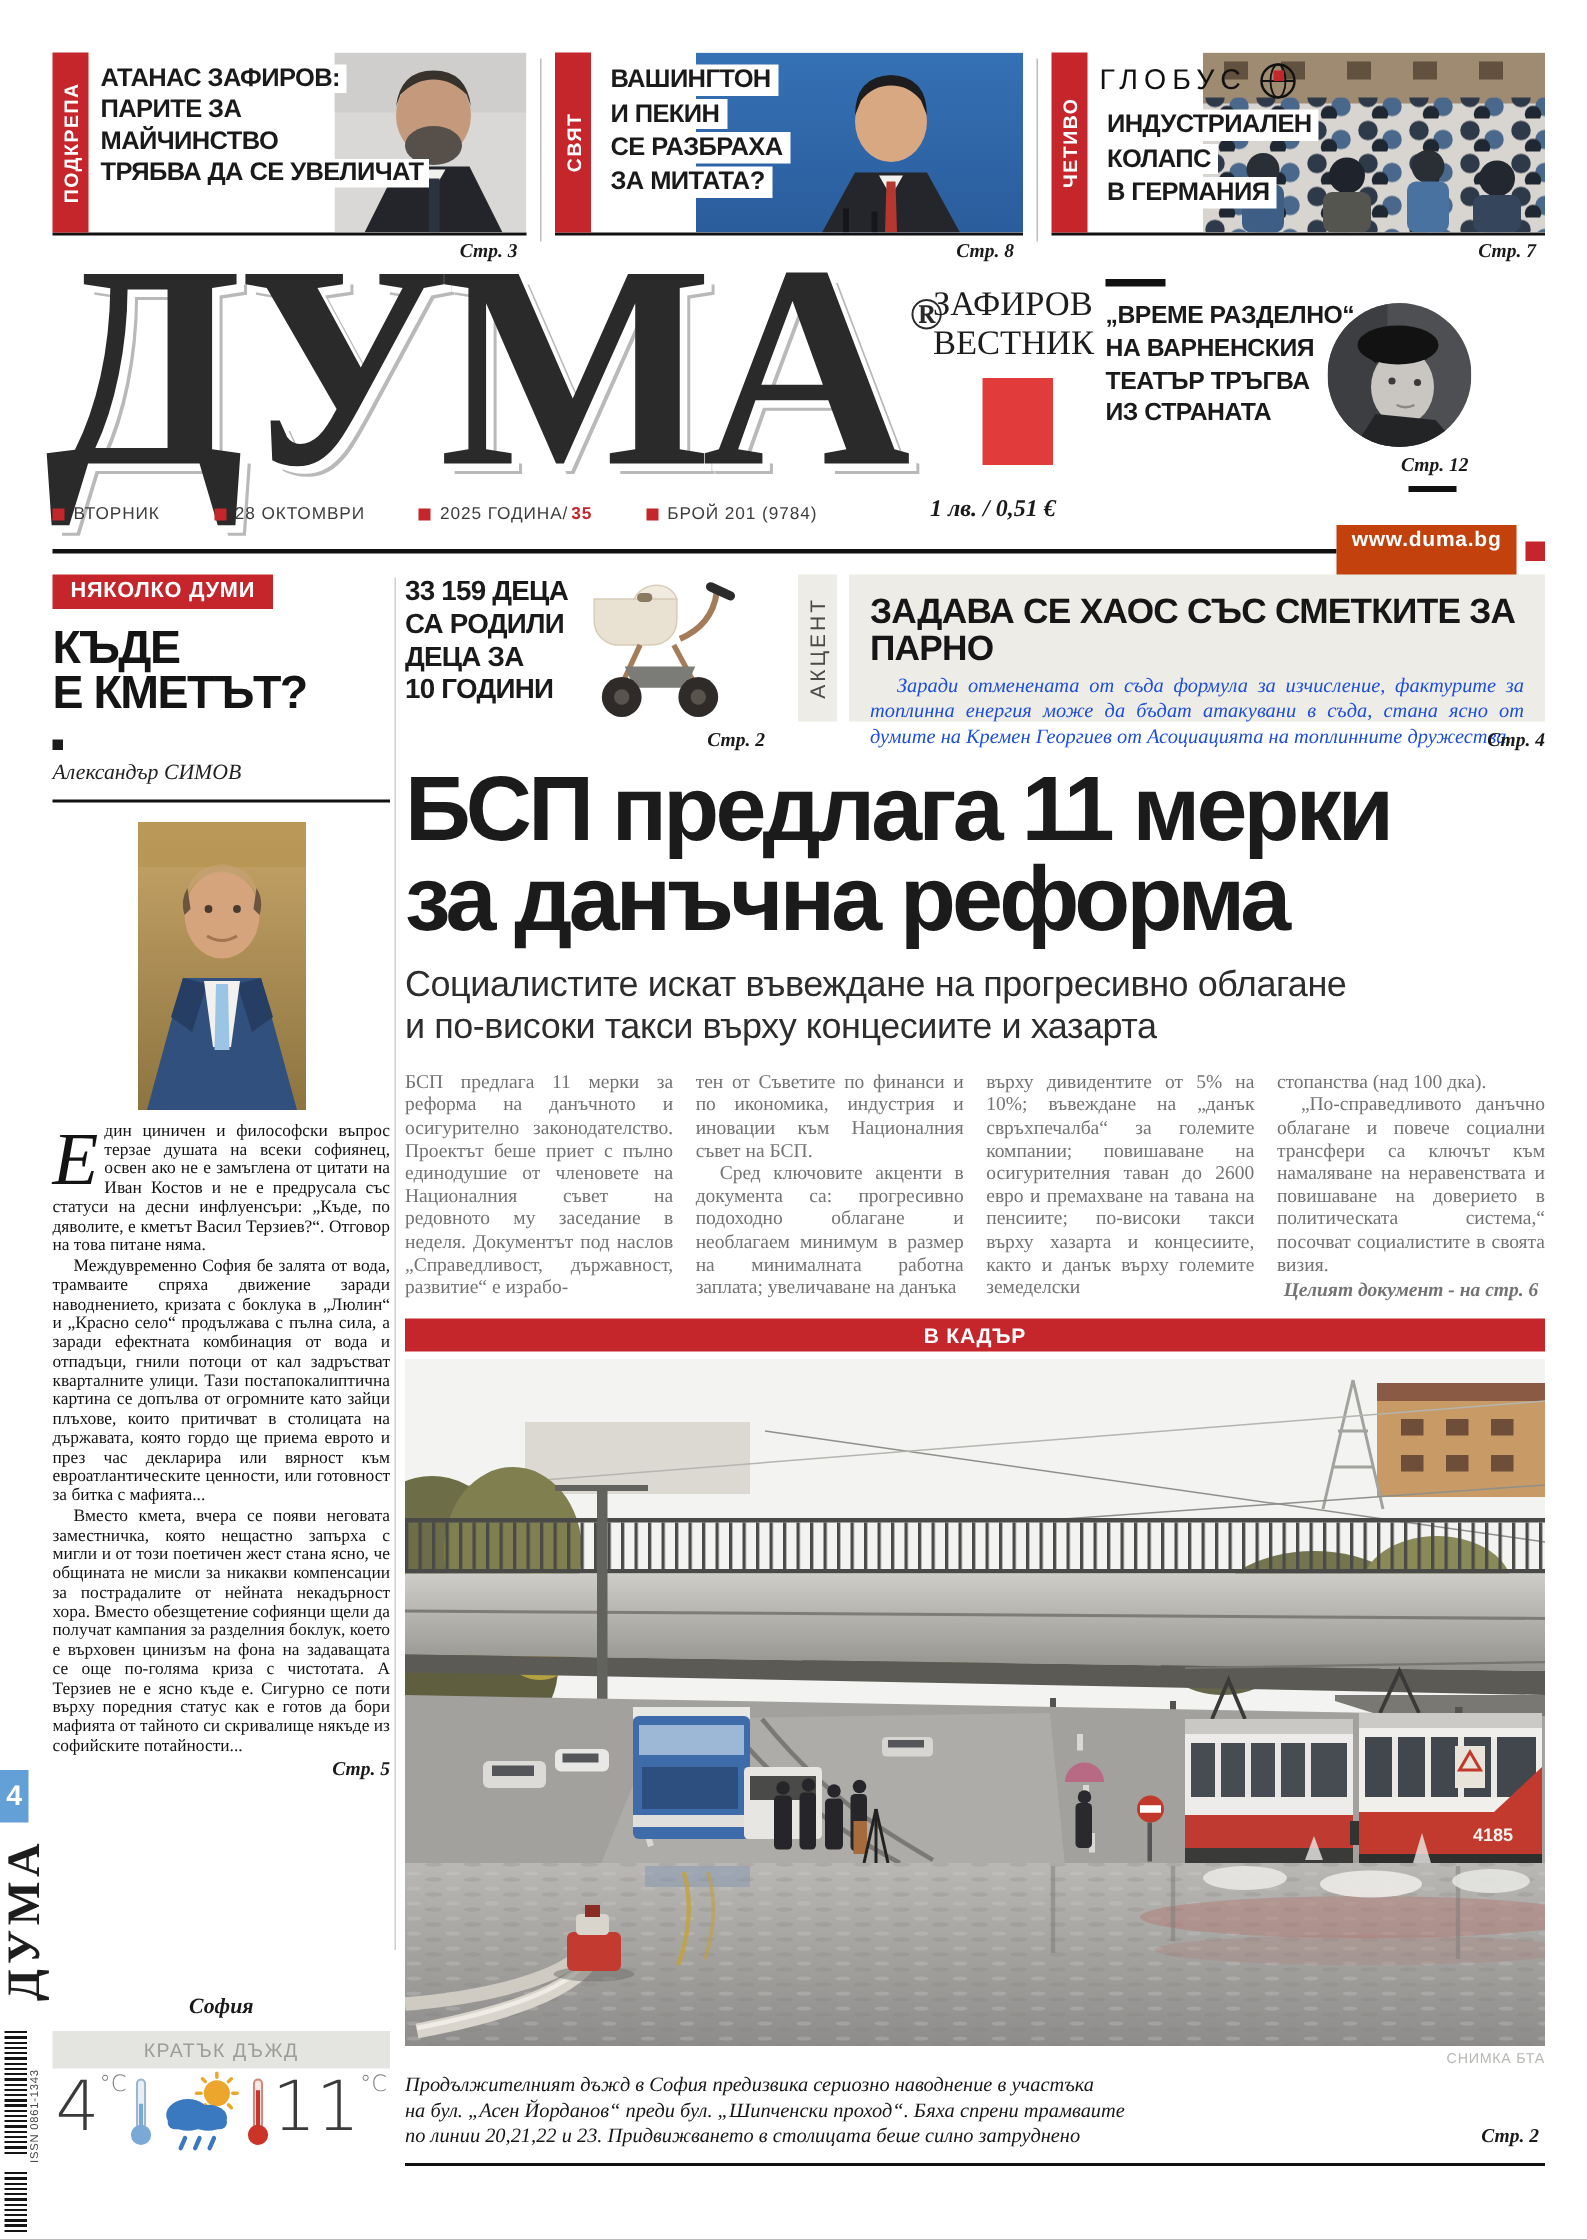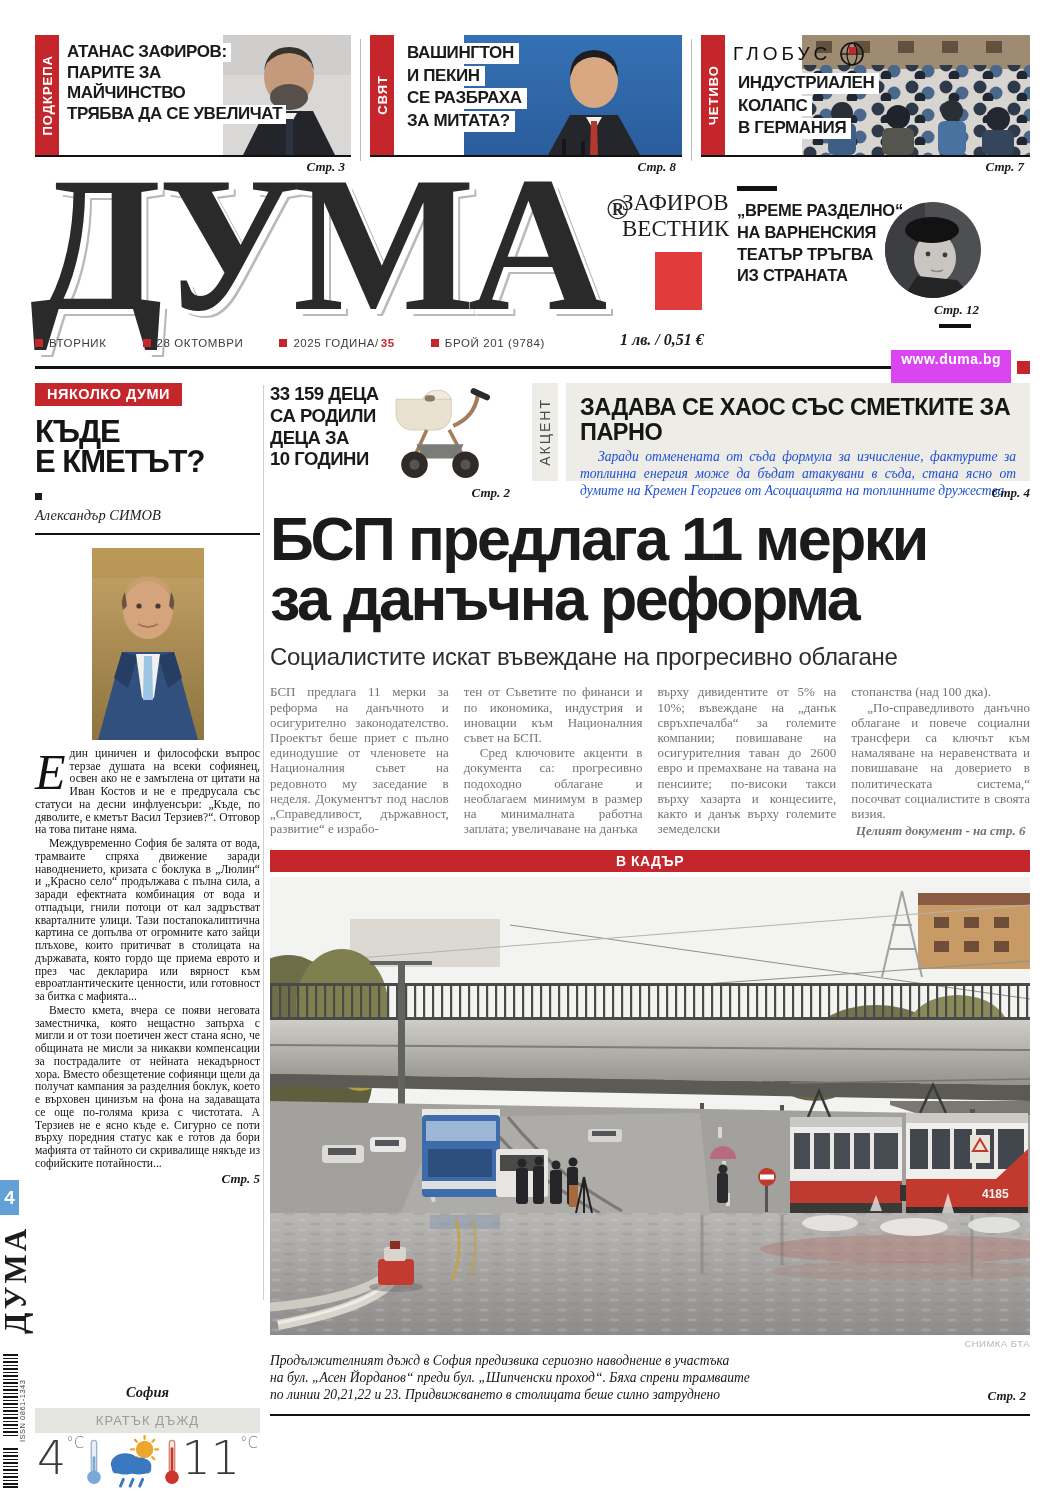--- a/index.html
+++ b/index.html
@@ -43,38 +43,38 @@
   .theater .tt div{font-weight:bold;font-size:16.5px;line-height:1.32;letter-spacing:-0.3px;white-space:nowrap;}
   .theater .circ{position:absolute;right:12px;top:16px;width:96px;height:96px;border-radius:50%;overflow:hidden;}
   .theater .tpage{position:absolute;right:14px;top:116px;font:bold italic 13px "Liberation Serif",serif;}
   .theater .dash2{position:absolute;right:22px;top:138px;width:32px;height:4px;background:#111;}
   .dateline{position:absolute;left:35px;top:337px;display:flex;gap:36px;align-items:center;}
   .dateline .d-item{display:flex;align-items:center;gap:6px;font-size:11.5px;letter-spacing:0.6px;color:#3d3d3d;}
   .dateline .sq{width:8px;height:8px;background:var(--red);flex:none;}
   .dateline .hl{color:var(--red);font-weight:bold;}
   .ruleRow{position:absolute;left:35px;right:28px;top:350px;display:flex;align-items:center;}
   .ruleRow .line{flex:1;height:3px;background:#111;}
-  .siteBadge{background:#d946ef;color:#fff;font-weight:bold;font-size:14px;letter-spacing:0.5px;padding:1px 10px 18px;}
+  .siteBadge{background:#c2410c;color:#fff;font-weight:bold;font-size:14px;letter-spacing:0.5px;padding:1px 10px 18px;}
   .siteSq{width:13px;height:13px;background:var(--red);margin-left:6px;flex:none;}
 
   
   .leftcol{position:absolute;left:35px;top:383px;width:225px;height:1095px;}
   .divider{position:absolute;left:263px;top:385px;width:1px;height:915px;background:#cfcfcf;}
   .oplabel{display:inline-block;background:var(--red);color:#fff;font-weight:bold;font-size:14.5px;letter-spacing:0.5px;padding:3px 12px 4px;}
   .optitle{margin-top:11px;font-weight:bold;font-size:31px;line-height:0.98;letter-spacing:-1px;color:#151515;}
   .opbullet{width:7px;height:7px;background:#1c1c1c;margin-top:15px;}
   .opauthor{margin-top:7px;font:italic 14.5px "Liberation Serif",serif;color:#222;}
   .ophr{border-top:2px solid #111;margin-top:9px;}
   .opphoto{width:112px;height:192px;margin:13px auto 8px;}
   .optext{font-family:"Liberation Serif",serif;font-size:11.6px;line-height:1.1;text-align:justify;color:#131313;}
   .optext p{margin:0;}
   .optext p + p{text-indent:14px;margin-top:1px;}
   .dropcap{float:left;font:italic 50px/0.78 "Liberation Serif",serif;padding:5px 4px 0 0;}
   .oppage{text-align:right;font:bold italic 13px "Liberation Serif",serif;}
-  .weather{position:absolute;left:0;right:0;top:1001px;}
+  .weather{position:absolute;left:0;right:0;top:947px;}
   .wcity{text-align:center;font:bold italic 14.5px "Liberation Serif",serif;}
   .wcond{margin-top:7px;background:#e4e4e0;color:#9c9c98;font-size:13px;letter-spacing:1px;text-align:center;padding:5px 0;}
   .wrow{display:flex;align-items:flex-start;justify-content:space-between;margin-top:2px;padding:0 2px;}
   .wtemp{font-family:"DejaVu Sans",sans-serif;font-size:46px;font-weight:200;color:#3a3a3a;line-height:1;}
   .wtemp sup{font-size:15px;vertical-align:26px;color:#7a7a7a;}
 
   
   .rightarea{position:absolute;left:270px;top:383px;width:760px;}
   .featureRow{display:flex;height:98px;}
   .births{width:252px;display:flex;flex:none;}
@@ -424,20 +424,21 @@
       <span class="p2">Стр. 2</span>
       <span class="p4">Стр. 4</span>
     </div>
 
     <div class="mainHead">
       <div>БСП предлага 11 мерки</div>
       <div>за данъчна реформа</div>
     </div>
     <div class="subHead">
       <div>Социалистите искат въвеждане на прогресивно облагане</div>
+      <div>и по-високи такси върху концесиите и хазарта</div>
     </div>
 
     <div class="bodyCols">
       <div class="col">
         <p>БСП предлага 11 мерки за реформа на данъчното и осигурително законодателство. Проектът беше приет с пълно единодушие от членовете на Националния съвет на редовното му заседание в неделя. Документът под наслов „Справедливост, държавност, развитие“ е израбо-</p>
       </div>
       <div class="col">
         <p>тен от Съветите по финанси и по икономика, индустрия и иновации към Националния съвет на БСП.</p>
         <p>Сред ключовите акценти в документа са: прогресивно подоходно облагане и необлагаем минимум в размер на минималната работна заплата; увеличаване на данъка</p>
       </div>

